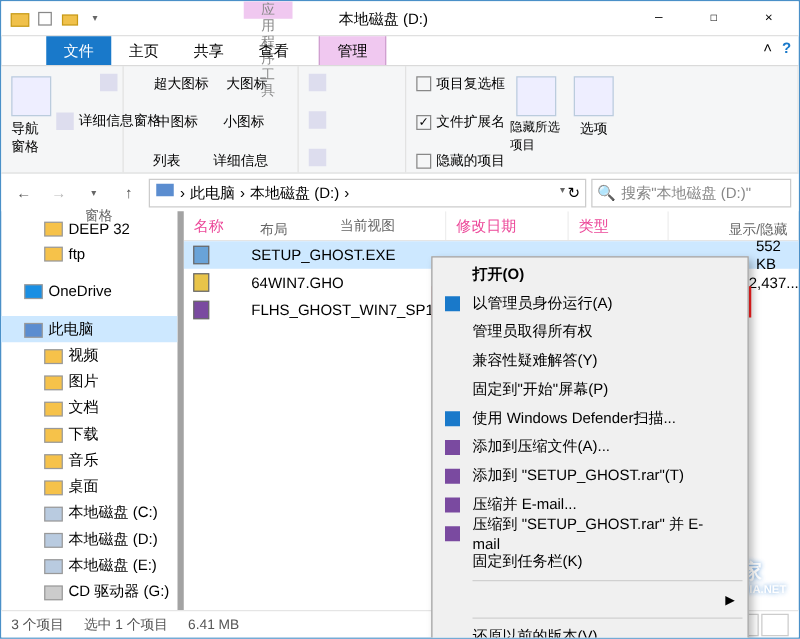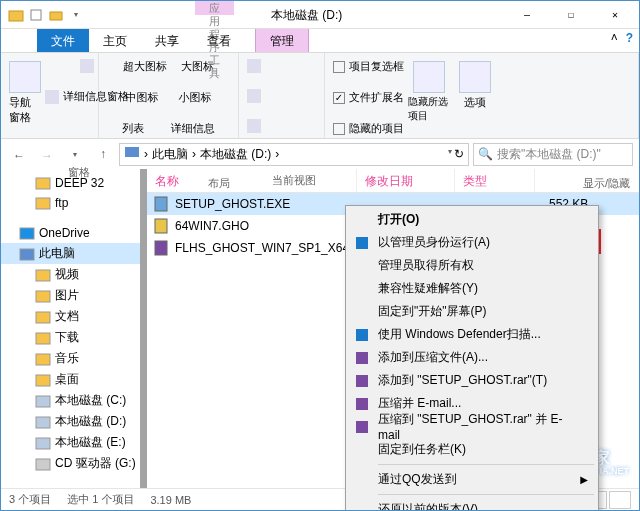--- a/index.html
+++ b/index.html
@@ -25,29 +25,29 @@
   .ricon { width: 32px; height: 32px; background: #eef; border:1px solid #bcd; }
   .rstack { display:flex; flex-direction:column; gap:16px; font-size:11px; padding-top:2px;align-items:center;}
   .rstack-row { display:flex; align-items:center; gap:4px; white-space:nowrap; }
   .chk { width:12px; height:12px; border:1px solid #888; display:inline-flex; align-items:center; justify-content:center; font-size:10px; }
   .addrbar { height: 30px; display: flex; align-items: center; gap: 4px; padding: 2px 6px; background: #fff; }
   .nav-arrow { width: 24px; height:24px; border-radius:2px; display:flex; align-items:center; justify-content:center; color:#555; }
   .addr-box { flex: 1; height: 23px; border: 1px solid #ccc; display: flex; align-items: center; padding: 0 4px; gap:4px;}
   .crumb { display:flex; align-items:center; gap:2px; font-size:12px; }
   .search-box { width: 160px; height: 23px; border:1px solid #ccc; display:flex; align-items:center; padding:0 4px; color:#888; gap:4px;}
   .content { display: flex; height: calc(511px - 28px - 24px - 86px - 30px - 22px - 2px); }
-  .tree { width: 146px; border-right:7px solid #a3a3a3; overflow-y:auto; padding:4px 0;}
+  .tree { width: 146px; border-right:5px solid #a3a3a3; overflow-y:auto; padding:4px 0;}
   .tree-item { display:flex; align-items:center; gap:4px; padding:2px 4px 2px 18px; font-size:12px; white-space:nowrap;}
   .tree-item.sel { background:#cde8ff; }
   .tree-item.sub { padding-left: 34px; }
   .tree-icon { width:16px; height:16px; }
   .files { flex:1; position:relative; overflow:hidden;}
   .file-header { display:flex; height:24px; border-bottom:1px solid #e5e5e5; font-size:12px; color:#ec4899;}
   .fcol { padding:4px 8px; border-right:1px solid #eee;}
-  .file-row { display:flex; align-items:center; height:22px; font-size:12px; padding-left:6px;}
+  .file-row { display:flex; align-items:center; height:22px; font-size:12px; padding-left:6px;gap:26px;}
   .file-row.sel { background:#cde8ff; }
   .file-icon { width:16px; height:16px; margin-right:6px; }
   .statusbar { position:absolute; bottom:0; left:0; right:0; height:22px; border-top:1px solid #e5e5e5; display:flex; align-items:center; padding:0 8px; font-size:11px; color:#555; gap:16px; background:#fff;}
   .status-right { margin-left:auto; display:flex; gap:2px;}
   .view-btn { width:22px; height:18px; border:1px solid #ccc; }
   
   .ctx { position:absolute; left:344px; top:204px; width:254px; background:#f0f0f0; border:1px solid #a0a0a0; box-shadow:3px 3px 6px rgba(0,0,0,.25); z-index:50; padding:2px;}
   .ctx-item { display:flex; align-items:center; height:23px; padding:0 18px 0 30px; font-size:12px; position:relative;}
   .ctx-item.bold { font-weight:bold; }
   .ctx-sep { height:1px; background:#d0d0d0; margin:3px 2px 3px 30px; }
@@ -211,21 +211,21 @@
             <rect x="1" y="3" width="14" height="11" fill="#f6c24a" stroke="#999"></rect>
           </svg></span>
         <span>DEEP 32</span>
       </div>
       <div class="tree-item sub" style="margin-bottom: 10px;">
         <span class="tree-icon"><svg width="16" height="16">
             <rect x="1" y="3" width="14" height="11" fill="#f6c24a" stroke="#999"></rect>
           </svg></span>
         <span>ftp</span>
       </div>
-      <div class="tree-item" style="">
+      <div class="tree-item" style="margin-bottom: 10px;">
         <span class="tree-icon"><svg width="16" height="16">
             <rect x="1" y="3" width="14" height="11" fill="#1a8fe3" stroke="#999"></rect>
           </svg></span>
         <span>OneDrive</span>
       </div>
       <div class="tree-item sel">
         <span class="tree-icon"><svg width="16" height="16">
             <rect x="1" y="3" width="14" height="11" fill="#5b8dd0" stroke="#999"></rect>
           </svg></span>
         <span>此电脑</span>
@@ -376,34 +376,33 @@
       <span class="ctx-icon"><svg width="16" height="16">
           <rect x="2" y="2" width="12" height="12" fill="#7a4aa0"></rect>
         </svg></span>
       <span>压缩到 "SETUP_GHOST.rar" 并 E-mail</span>
     </div>
     <div class="ctx-item">
       <span>固定到任务栏(K)</span>
     </div>
     <div class="ctx-sep"></div>
     <div class="ctx-item">
-      <span>通过QQ发送到</span>
       <span class="ctx-arrow">▶</span>
     </div>
     <div class="ctx-sep"></div>
     <div class="ctx-item">
       <span>还原以前的版本(V)</span>
     </div>
   </div>
 <div class="ctx-highlight" style="left:344px; top:228px; width:256px; height:25px;"></div>
 
 <div class="statusbar">
   <span>3 个项目</span>
   <span>选中 1 个项目</span>
-  <span>3.19 MB</span>
+  <span>6.41 MB</span>
   <div class="status-right">
     <div class="view-btn"></div>
     <div class="view-btn"></div>
   </div>
 </div>
 
 <div class="watermark">
   <div class="wm-logo">
       <span style="transform:rotate(-45deg)">⌂</span>
     </div>

